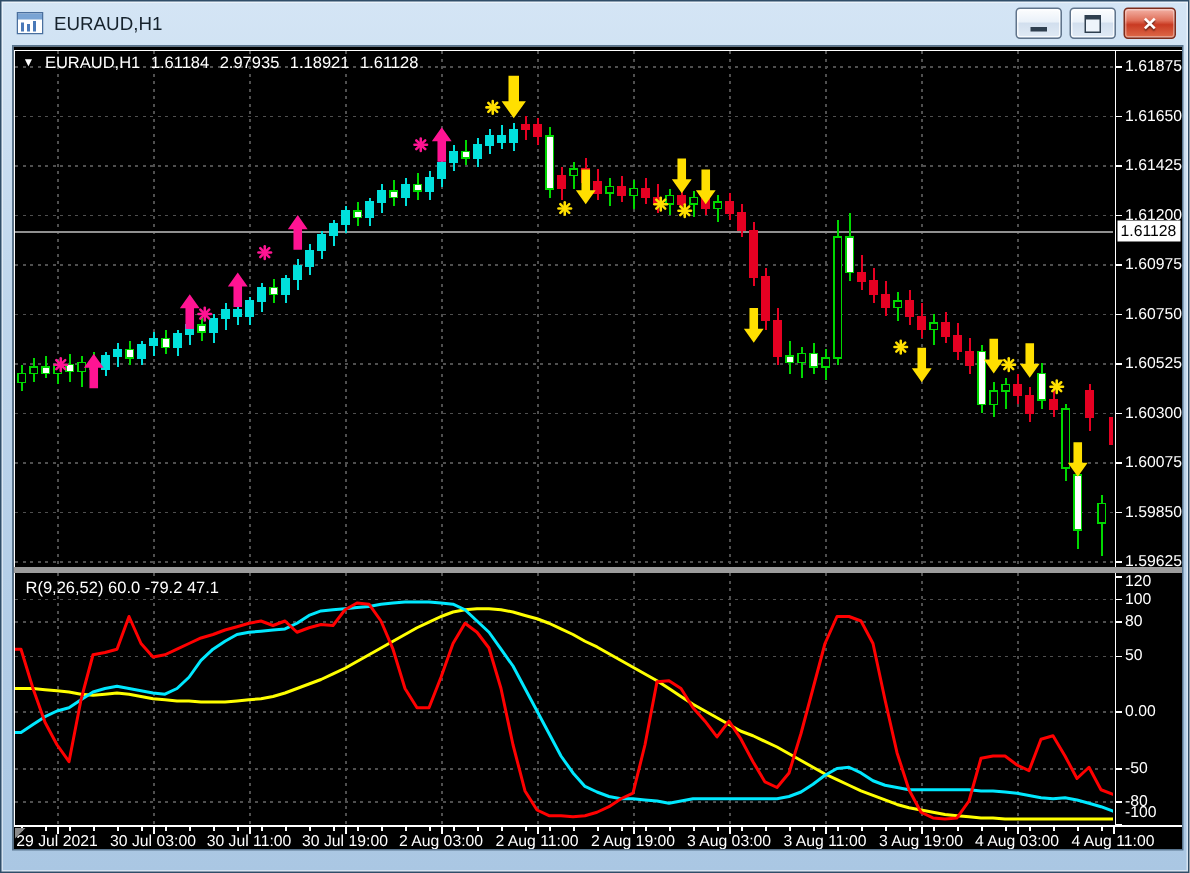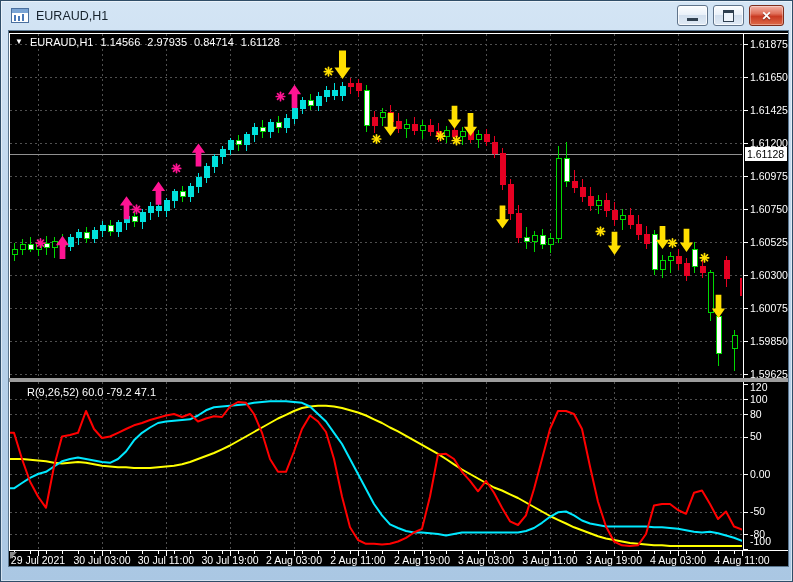--- a/index.html
+++ b/index.html
@@ -15,21 +15,21 @@
         display:flex;align-items:center;justify-content:center;box-shadow:inset 0 0 0 1px rgba(255,255,255,.75);}
   .cbtn.close{width:33px;background:linear-gradient(#f3b2a6,#e0705a 40%,#c93a22 55%,#dd6a49);
         border-color:#7d2c1b;box-shadow:inset 0 0 0 1px rgba(255,255,255,.35);}
   .glyph-min{width:11px;height:3px;background:#2f3f4f;margin-top:8px;}
   .glyph-restore{width:9px;height:8px;border:1px solid #2f3f4f;border-top-width:3px;background:#eef4fb;}
   .glyph-close{color:#fff;font-size:12px;font-weight:bold;line-height:1;text-shadow:0 1px 1px rgba(0,0,0,.45);}
   .client{position:absolute;left:8px;top:30px;width:779px;height:535px;background:#000;outline:1px solid #59758e;}
   .client svg{position:absolute;left:0;top:0;font-family:"Liberation Sans",sans-serif;}
   .hdr{position:absolute;left:6px;top:5px;color:#fff;font-size:11px;display:flex;gap:7px;align-items:center;white-space:nowrap;}
   .hdr .tri{font-size:8px;line-height:1;}
-  .indlbl{position:absolute;left:18px;top:355px;color:#fff;font-size:11px;white-space:nowrap;}
+  .indlbl{position:absolute;left:8px;top:355px;color:#fff;font-size:11px;white-space:nowrap;}
 </style>
 </head>
 <body>
 
 <div class="win">
   <div class="titlebar">
     <span class="app-icon">
       <svg width="18" height="15" viewBox="0 0 18 15">
         <rect x="0.5" y="0.5" width="17" height="14" fill="#ffffff" stroke="#4a6f9e"></rect>
         <rect x="1" y="1" width="16" height="4" fill="#7aa4d4"></rect>
@@ -500,20 +500,20 @@
           <line x1="669.5" y1="520" x2="669.5" y2="525" stroke="#ffffff" stroke-width="1" shape-rendering="crispEdges"></line>
           <text x="669" y="533" text-anchor="middle">4 Aug 03:00</text>
           <line x1="733.5" y1="520" x2="733.5" y2="525" stroke="#ffffff" stroke-width="1" shape-rendering="crispEdges"></line>
           <text x="733" y="533" text-anchor="middle">4 Aug 11:00</text>
           <path d="M1 521 L8 521 L1 528 Z" fill="#8a8a8a"></path>
         </g>
       </svg>
     <div class="hdr">
       <span class="tri">▼</span>
       <span>EURAUD,H1</span>
-      <span>1.14566</span>
+      <span>1.61184</span>
       <span>2.97935</span>
-      <span>0.84714</span>
+      <span>1.18921</span>
       <span>1.61128</span>
     </div>
     <div class="indlbl">R(9,26,52) 60.0 -79.2 47.1</div>
   </div>
 </div>
 
 </body></html>

